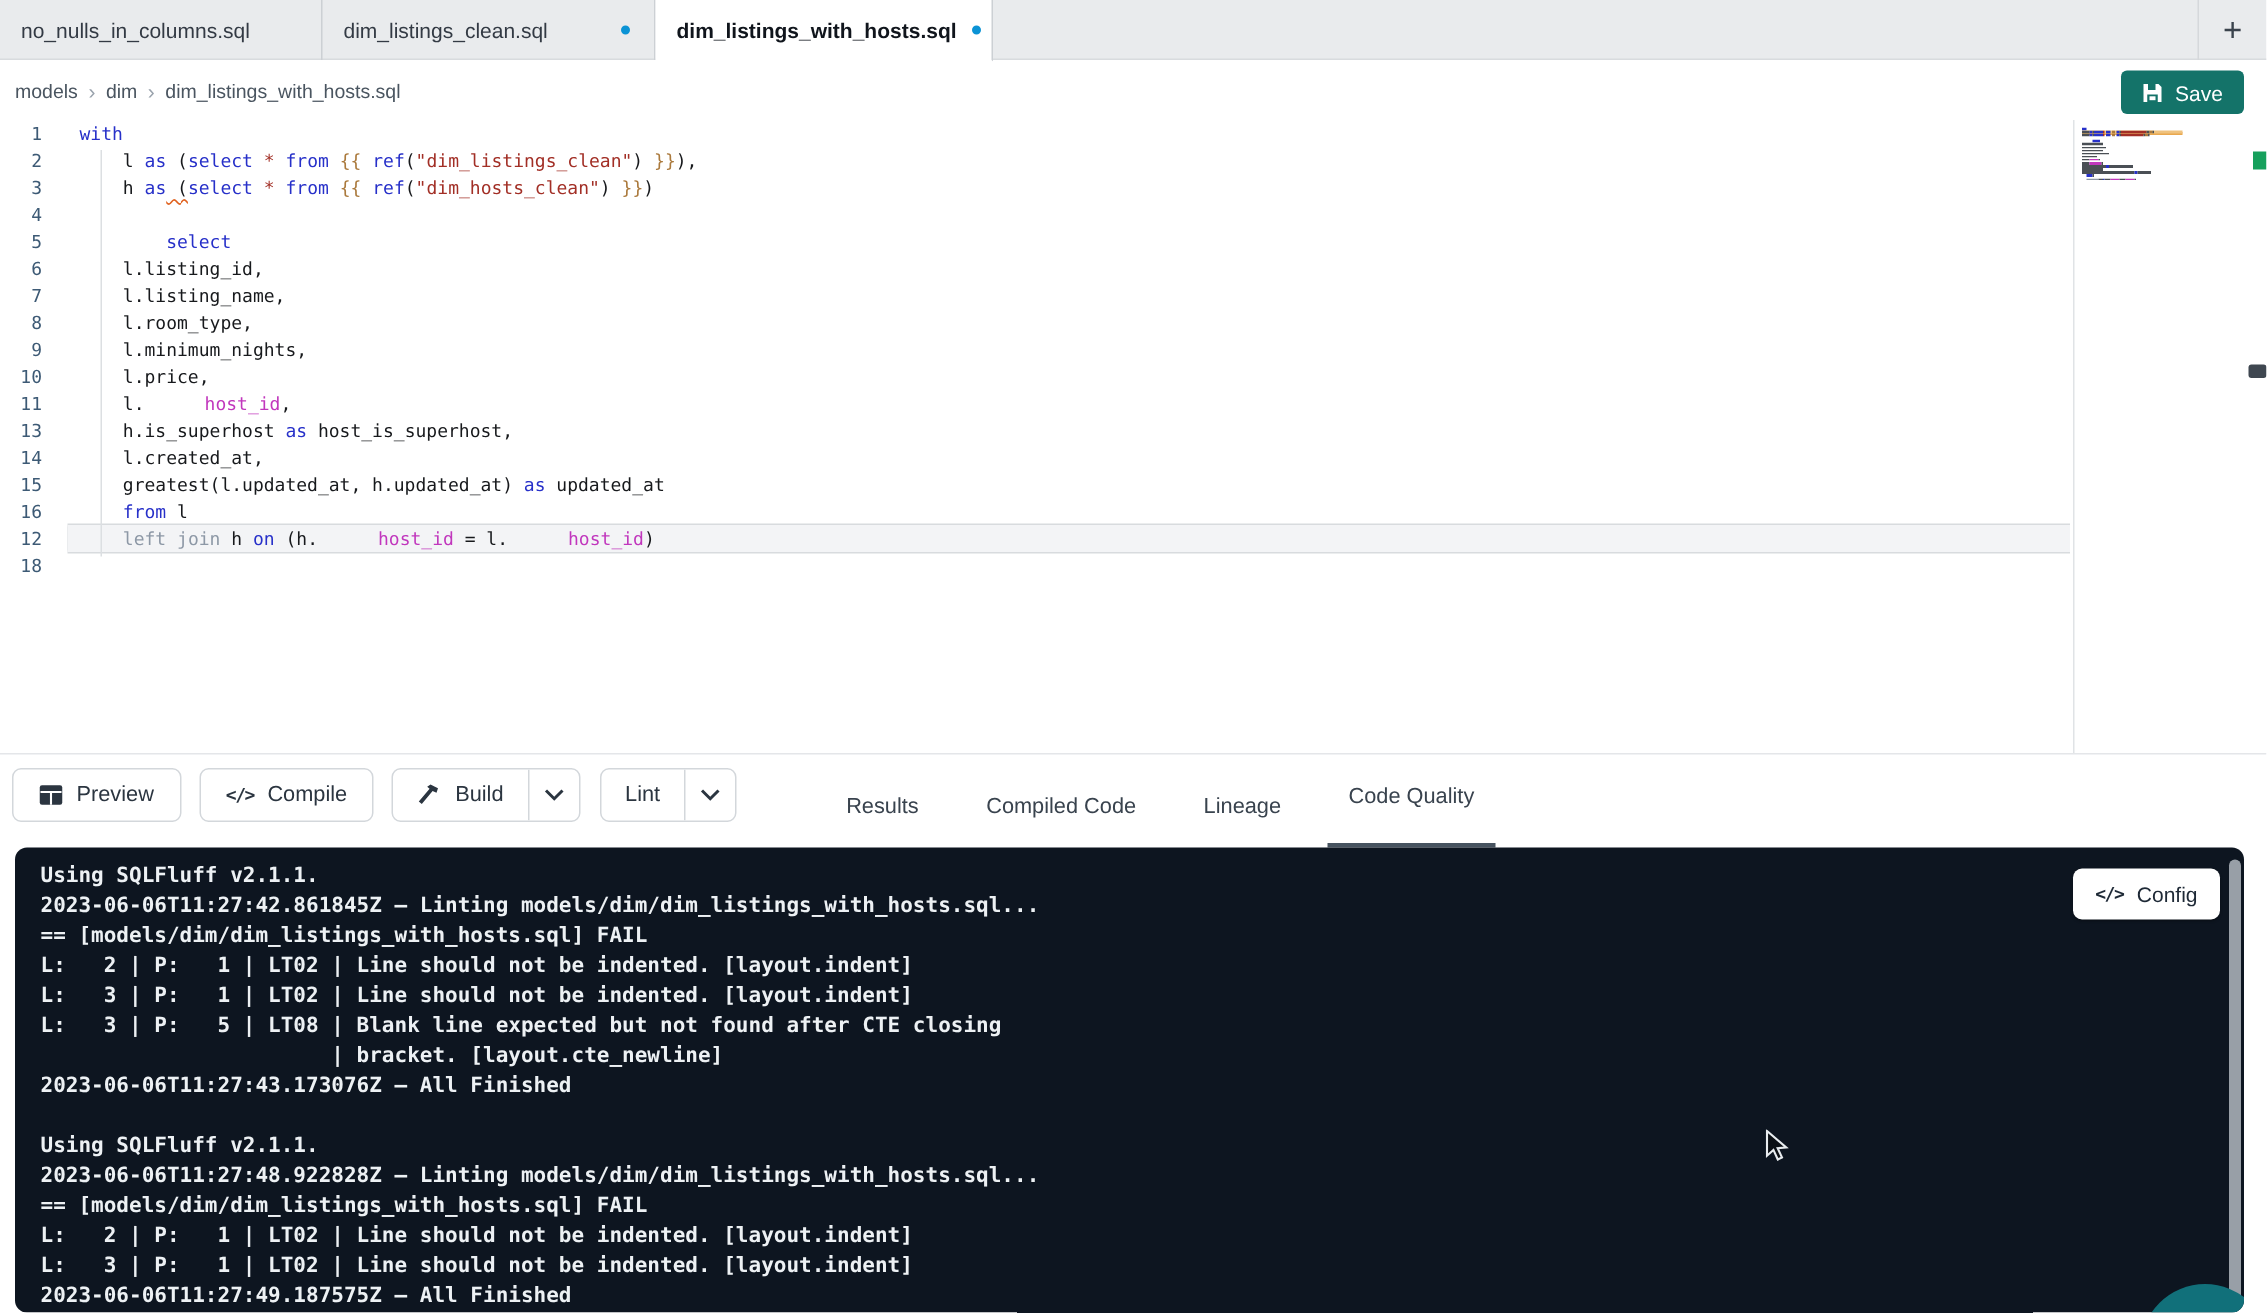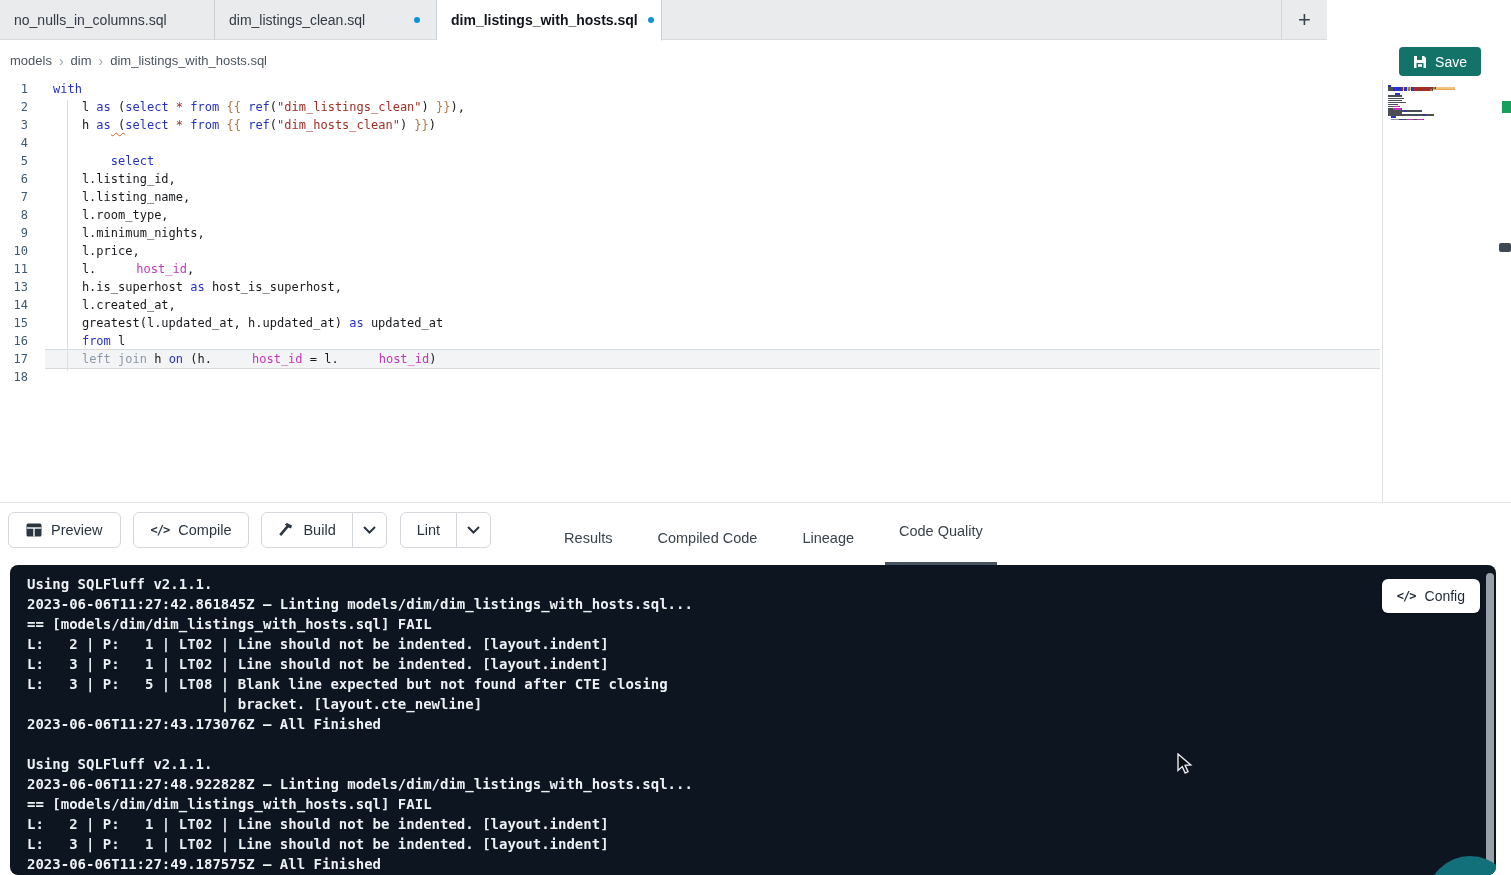--- a/index.html
+++ b/index.html
@@ -1,41 +1,41 @@
 <!DOCTYPE html>
 <html><head>
 <meta charset="utf-8">
 <style>
   * { box-sizing: border-box; margin: 0; padding: 0; }
   html,body { width:1511px; height:875px; background:#fff; overflow:hidden;
     font-family:"Liberation Sans", sans-serif; }
   #app { position:relative; width:1511px; height:875px; background:#fff; }
 
   
-  .tabbar { position:absolute; left:0; top:0; width:1327px; height:40px;
+  .tabbar { position:absolute; left:0; top:0; width:1511px; height:40px;
     background:#e9ebed; border-bottom:1px solid #d8dbde; display:flex; }
   .ftab { height:40px; display:flex; align-items:center; justify-content:space-between;
     padding:0 16px 0 14px; border-right:1px solid #ccd0d4; font-size:14px; color:#333a44;
     cursor:pointer; flex:0 0 auto; }
   .ftab:nth-child(1){ width:215px; } .ftab:nth-child(2){ width:222px; }
   .ftab:nth-child(3){ width:225px; } .ftab:nth-child(4){ width:225px; }
   .ftab.active { background:#fff; border-bottom:1px solid #fff; height:41px;
     color:#10151c; font-weight:bold; }
   .dot { width:5px; height:5px; border-radius:50%; background:#fff;
     border:3px solid #0b93d5; flex:0 0 auto; margin-left:10px; }
   .newtab { margin-left:auto; width:46px; height:40px; display:flex; align-items:center;
     justify-content:center; font-size:22px; color:#3a434d; border-left:1px solid #d5d8db;
     cursor:pointer; }
 
   
   .crumbbar { position:absolute; left:0; top:41px; width:1511px; height:39px;
     background:#fff; display:flex; align-items:center; padding-left:10px; }
   .crumb { font-size:13px; color:#4a5560; }
   .crumb-sep { font-size:14px; color:#9aa3ad; margin:0 7px; }
-  .savebtn { position:absolute; right:30px; top:6px; height:29px; padding:0 14px;
+  .savebtn { position:absolute; right:15px; top:6px; height:29px; padding:0 14px;
     background:#147369; border:none; border-radius:4px; color:#fff; font-size:14px;
     display:flex; align-items:center; gap:8px; cursor:pointer;
     font-family:"Liberation Sans", sans-serif; }
 
   
   .editor { position:absolute; left:0; top:80px; width:1511px; height:422px;
     background:#fff; font-family:"DejaVu Sans Mono", monospace; font-size:12px; }
   .editor::before { content:''; position:absolute; left:67px; top:20px; width:1px;
     height:271px; background:#dcdfe2; }
   .mm-divider { position:absolute; left:1382px; top:0; width:1px; height:100%;
@@ -148,21 +148,21 @@
         <div class="cl"><div class="gut">6</div><div class="code"><span class="tk-pl">    l.listing_id,</span></div></div>
         <div class="cl"><div class="gut">7</div><div class="code"><span class="tk-pl">    l.listing_name,</span></div></div>
         <div class="cl"><div class="gut">8</div><div class="code"><span class="tk-pl">    l.room_type,</span></div></div>
         <div class="cl"><div class="gut">9</div><div class="code"><span class="tk-pl">    l.minimum_nights,</span></div></div>
         <div class="cl"><div class="gut">10</div><div class="code"><span class="tk-pl">    l.price,</span></div></div>
         <div class="cl"><div class="gut">11</div><div class="code"><span class="tk-pl">    l.</span><span class="tk-attr">host_id</span><span class="tk-pl">,</span></div></div>
         <div class="cl"><div class="gut">13</div><div class="code"><span class="tk-pl">    h.is_superhost </span><span class="tk-kw">as</span><span class="tk-pl"> host_is_superhost,</span></div></div>
         <div class="cl"><div class="gut">14</div><div class="code"><span class="tk-pl">    l.created_at,</span></div></div>
         <div class="cl"><div class="gut">15</div><div class="code"><span class="tk-pl">    greatest(l.updated_at, h.updated_at) </span><span class="tk-kw">as</span><span class="tk-pl"> updated_at</span></div></div>
         <div class="cl"><div class="gut">16</div><div class="code"><span class="tk-pl">    </span><span class="tk-kw">from</span><span class="tk-pl"> l</span></div></div>
-        <div class="cl active"><div class="gut">17</div><div class="code"><span class="tk-pl">    </span><span class="tk-gray">left join</span><span class="tk-pl"> h </span><span class="tk-kw">on</span><span class="tk-pl"> (h.</span><span class="tk-attr">host_id</span><span class="tk-pl"> = l.</span><span class="tk-attr">host_id</span><span class="tk-pl">)</span></div></div>
+        <div class="cl active"><div class="gut">12</div><div class="code"><span class="tk-pl">    </span><span class="tk-gray">left join</span><span class="tk-pl"> h </span><span class="tk-kw">on</span><span class="tk-pl"> (h.</span><span class="tk-attr">host_id</span><span class="tk-pl"> = l.</span><span class="tk-attr">host_id</span><span class="tk-pl">)</span></div></div>
         <div class="cl"><div class="gut">18</div><div class="code"></div></div>
       </div>
     <div class="mm-divider"></div>
     <div class="minimap" id="minimap">
         <div class="mml"><span style="width: 3.4px; background: rgb(39, 48, 201);"></span></div>
         <div class="mml hl"><span style="width: 5.1px; background: rgb(74, 79, 85);"></span><span style="width: 1.7px; background: rgb(39, 48, 201);"></span><span style="width: 1.7px; background: rgb(74, 79, 85);"></span><span style="width: 5.1px; background: rgb(39, 48, 201);"></span><span style="width: 0.85px;"></span><span style="width: 0.85px; background: rgb(162, 47, 38);"></span><span style="width: 0.85px;"></span><span style="width: 3.4px; background: rgb(39, 48, 201);"></span><span style="width: 0.85px;"></span><span style="width: 1.7px; background: rgb(171, 122, 61);"></span><span style="width: 0.85px;"></span><span style="width: 2.55px; background: rgb(39, 48, 201);"></span><span style="width: 0.85px; background: rgb(74, 79, 85);"></span><span style="width: 17px; background: rgb(162, 47, 38);"></span><span style="width: 1.7px; background: rgb(74, 79, 85);"></span><span style="width: 1.7px; background: rgb(171, 122, 61);"></span><span style="width: 1.7px; background: rgb(74, 79, 85);"></span></div>
         <div class="mml"><span style="width: 5.1px; background: rgb(74, 79, 85);"></span><span style="width: 1.7px; background: rgb(39, 48, 201);"></span><span style="width: 1.7px; background: rgb(74, 79, 85);"></span><span style="width: 5.1px; background: rgb(39, 48, 201);"></span><span style="width: 0.85px;"></span><span style="width: 0.85px; background: rgb(162, 47, 38);"></span><span style="width: 0.85px;"></span><span style="width: 3.4px; background: rgb(39, 48, 201);"></span><span style="width: 0.85px;"></span><span style="width: 1.7px; background: rgb(171, 122, 61);"></span><span style="width: 0.85px;"></span><span style="width: 2.55px; background: rgb(39, 48, 201);"></span><span style="width: 0.85px; background: rgb(74, 79, 85);"></span><span style="width: 14.45px; background: rgb(162, 47, 38);"></span><span style="width: 1.7px; background: rgb(74, 79, 85);"></span><span style="width: 1.7px; background: rgb(171, 122, 61);"></span><span style="width: 0.85px; background: rgb(74, 79, 85);"></span></div>
         <div class="mml"></div>
         <div class="mml"><span style="width: 6.8px;"></span><span style="width: 5.1px; background: rgb(39, 48, 201);"></span></div>
         <div class="mml"><span style="width: 14.45px; background: rgb(74, 79, 85);"></span></div>

